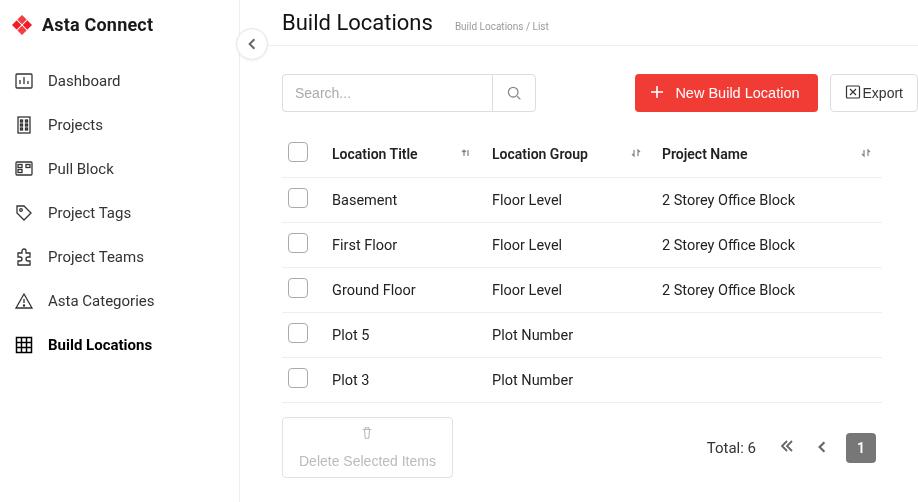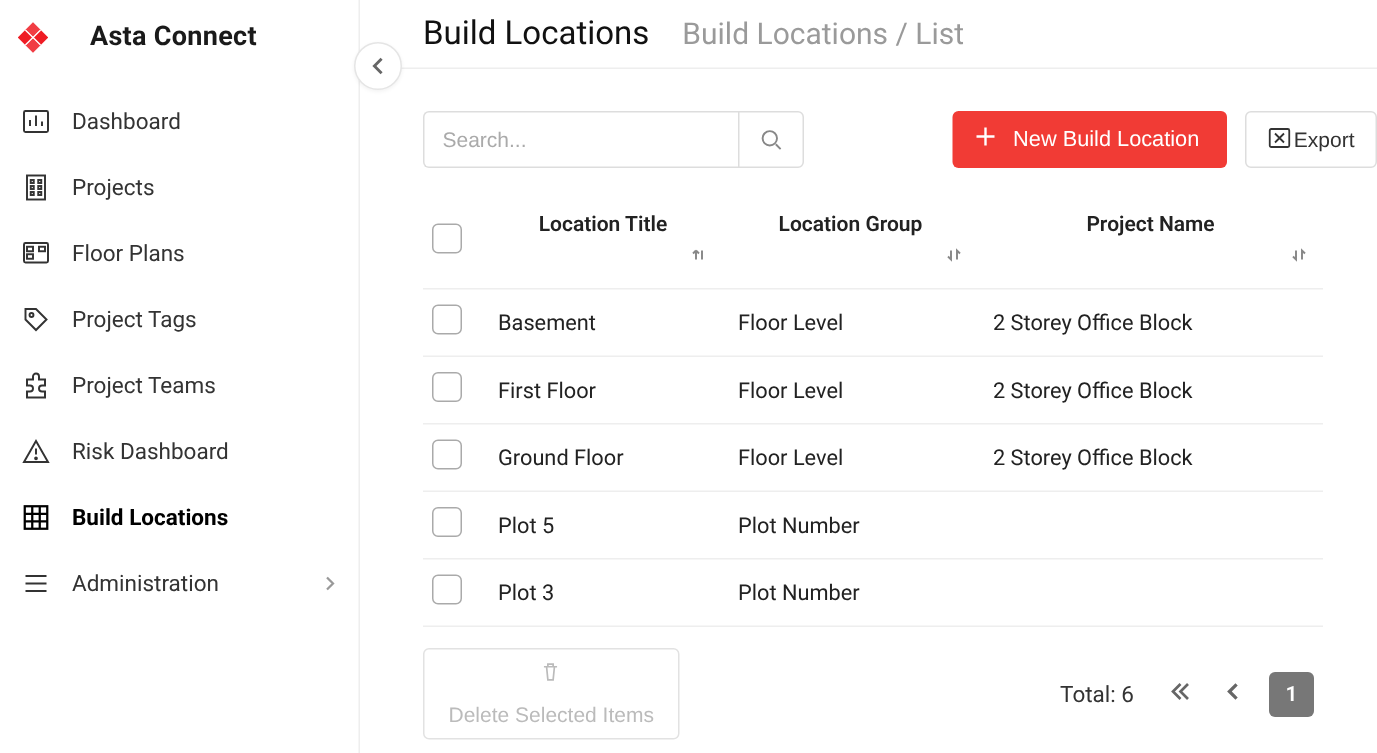--- a/index.html
+++ b/index.html
@@ -21,21 +21,21 @@
     border-right: 1px solid #eee;
     background: #fff;
     display: flex;
     flex-direction: column;
     padding-top: 6px;
     position: relative;
   }
   .brand {
     display: flex;
     align-items: center;
-    gap: 28px;
+    gap: 10px;
     padding: 8px 12px 24px 12px;
     text-align: center;
   }
   .brand-text { font-size: 18px; font-weight: 700; letter-spacing: .2px; }
   .nav { display: flex; flex-direction: column; }
   .nav-item {
     display: flex;
     align-items: center;
     gap: 14px;
     padding: 12px 14px;
@@ -64,21 +64,21 @@
   }
 
   
   .main { flex: 1; display: flex; flex-direction: column; min-width: 0; }
   .header {
     padding: 10px 0 10px 42px;
     display: flex; align-items: baseline; gap: 22px;
     border-bottom: 1px solid #eee;
   }
   .page-title { font-size: 22px; color: #111; font-weight: 400; }
-  .crumb { color: #9a9a9a; font-size: 20px; text-align: center; }
+  .crumb { color: #9a9a9a; font-size: 10px; text-align: center; }
 
   .toolbar {
     padding: 28px 0 20px 42px;
     display: flex; gap: 12px; align-items: stretch;
   }
   .search-wrap { display: flex; }
   .search-input {
     width: 210px;
     border: 1px solid #ddd;
     border-right: none;
@@ -126,21 +126,21 @@
   thead th {
     text-align: left;
     font-weight: 600;
     font-size: 14px;
     padding: 10px 10px 12px 10px;
     white-space: nowrap;
     color: #222;
   }
   th.chkcol, td.chkcol { width: 40px; padding-left: 6px; }
   th .sort { color: #888; margin-left: auto; }
-  th .th-inner { display: flex; align-items: center; gap: 6px; flex-direction: column; }
+  th .th-inner { display: flex; align-items: center; gap: 6px; }
   tbody tr { border-top: 1px solid #eee; }
   tbody tr:last-child { border-bottom: 1px solid #eee; }
   td {
     padding: 10px 10px;
     font-size: 14.5px;
     color: #222;
     white-space: nowrap;
   }
   .chk {
     width: 20px; height: 20px;
@@ -230,21 +230,21 @@
 
       <div class="nav-item">
         <span class="nav-icon">
           <svg width="20" height="20" viewBox="0 0 20 20" fill="none" stroke="currentColor" stroke-width="1.3">
             <rect x="2" y="3" width="16" height="13" rx="1"></rect>
             <rect x="4" y="5.5" width="4" height="3"></rect>
               <rect x="12" y="5.5" width="4" height="3"></rect>
             <rect x="4" y="10.5" width="4" height="3"></rect>
           </svg>
         </span>
-        <span>Floor Plans</span>
+        <span>Pull Block</span>
       </div>
 
       <div class="nav-item">
         <span class="nav-icon">
           <svg width="20" height="20" viewBox="0 0 20 20" fill="none" stroke="currentColor" stroke-width="1.3">
             <path d="M3 3h7l7 7-7 7-7-7V3z"></path>
               <circle cx="7" cy="7" r="1.3"></circle>
           </svg>
         </span>
         <span>Project Tags</span>
@@ -260,51 +260,36 @@
       </div>
 
       <div class="nav-item">
         <span class="nav-icon">
           <svg width="20" height="20" viewBox="0 0 20 20" fill="none" stroke="currentColor" stroke-width="1.3">
             <path d="M10 3l8 14H2L10 3z"></path>
               <line x1="10" y1="8" x2="10" y2="12"></line>
               <circle cx="10" cy="14.5" r=".6" fill="currentColor"></circle>
           </svg>
         </span>
-        <span>Risk Dashboard</span>
+        <span>Asta Categories</span>
       </div>
 
       <div class="nav-item active">
         <span class="nav-icon">
           <svg width="20" height="20" viewBox="0 0 20 20" fill="none" stroke="currentColor" stroke-width="1.5">
             <rect x="2.5" y="2.5" width="15" height="15"></rect>
             <line x1="2.5" y1="7.5" x2="17.5" y2="7.5"></line>
               <line x1="2.5" y1="12.5" x2="17.5" y2="12.5"></line>
             <line x1="7.5" y1="2.5" x2="7.5" y2="17.5"></line>
               <line x1="12.5" y1="2.5" x2="12.5" y2="17.5"></line>
           </svg>
         </span>
         <span>Build Locations</span>
       </div>
 
-      <div class="nav-item">
-        <span class="nav-icon">
-          <svg width="20" height="20" viewBox="0 0 20 20" fill="none" stroke="currentColor" stroke-width="1.3">
-            <line x1="3" y1="5" x2="17" y2="5"></line>
-              <line x1="3" y1="10" x2="17" y2="10"></line>
-              <line x1="3" y1="15" x2="17" y2="15"></line>
-          </svg>
-        </span>
-        <span>Administration</span>
-        <span class="chev">
-          <svg width="10" height="10" viewBox="0 0 10 10" fill="none" stroke="currentColor" stroke-width="1.5">
-              <path d="M3 1l4 4-4 4"></path>
-            </svg>
-        </span>
-      </div>
     </nav>
   </aside>
 
   <div class="collapse-btn">
     <svg width="12" height="12" viewBox="0 0 10 10" fill="none" stroke="currentColor" stroke-width="1.6">
         <path d="M7 1L3 5l4 4"></path>
       </svg>
   </div>
 
   <main class="main">

